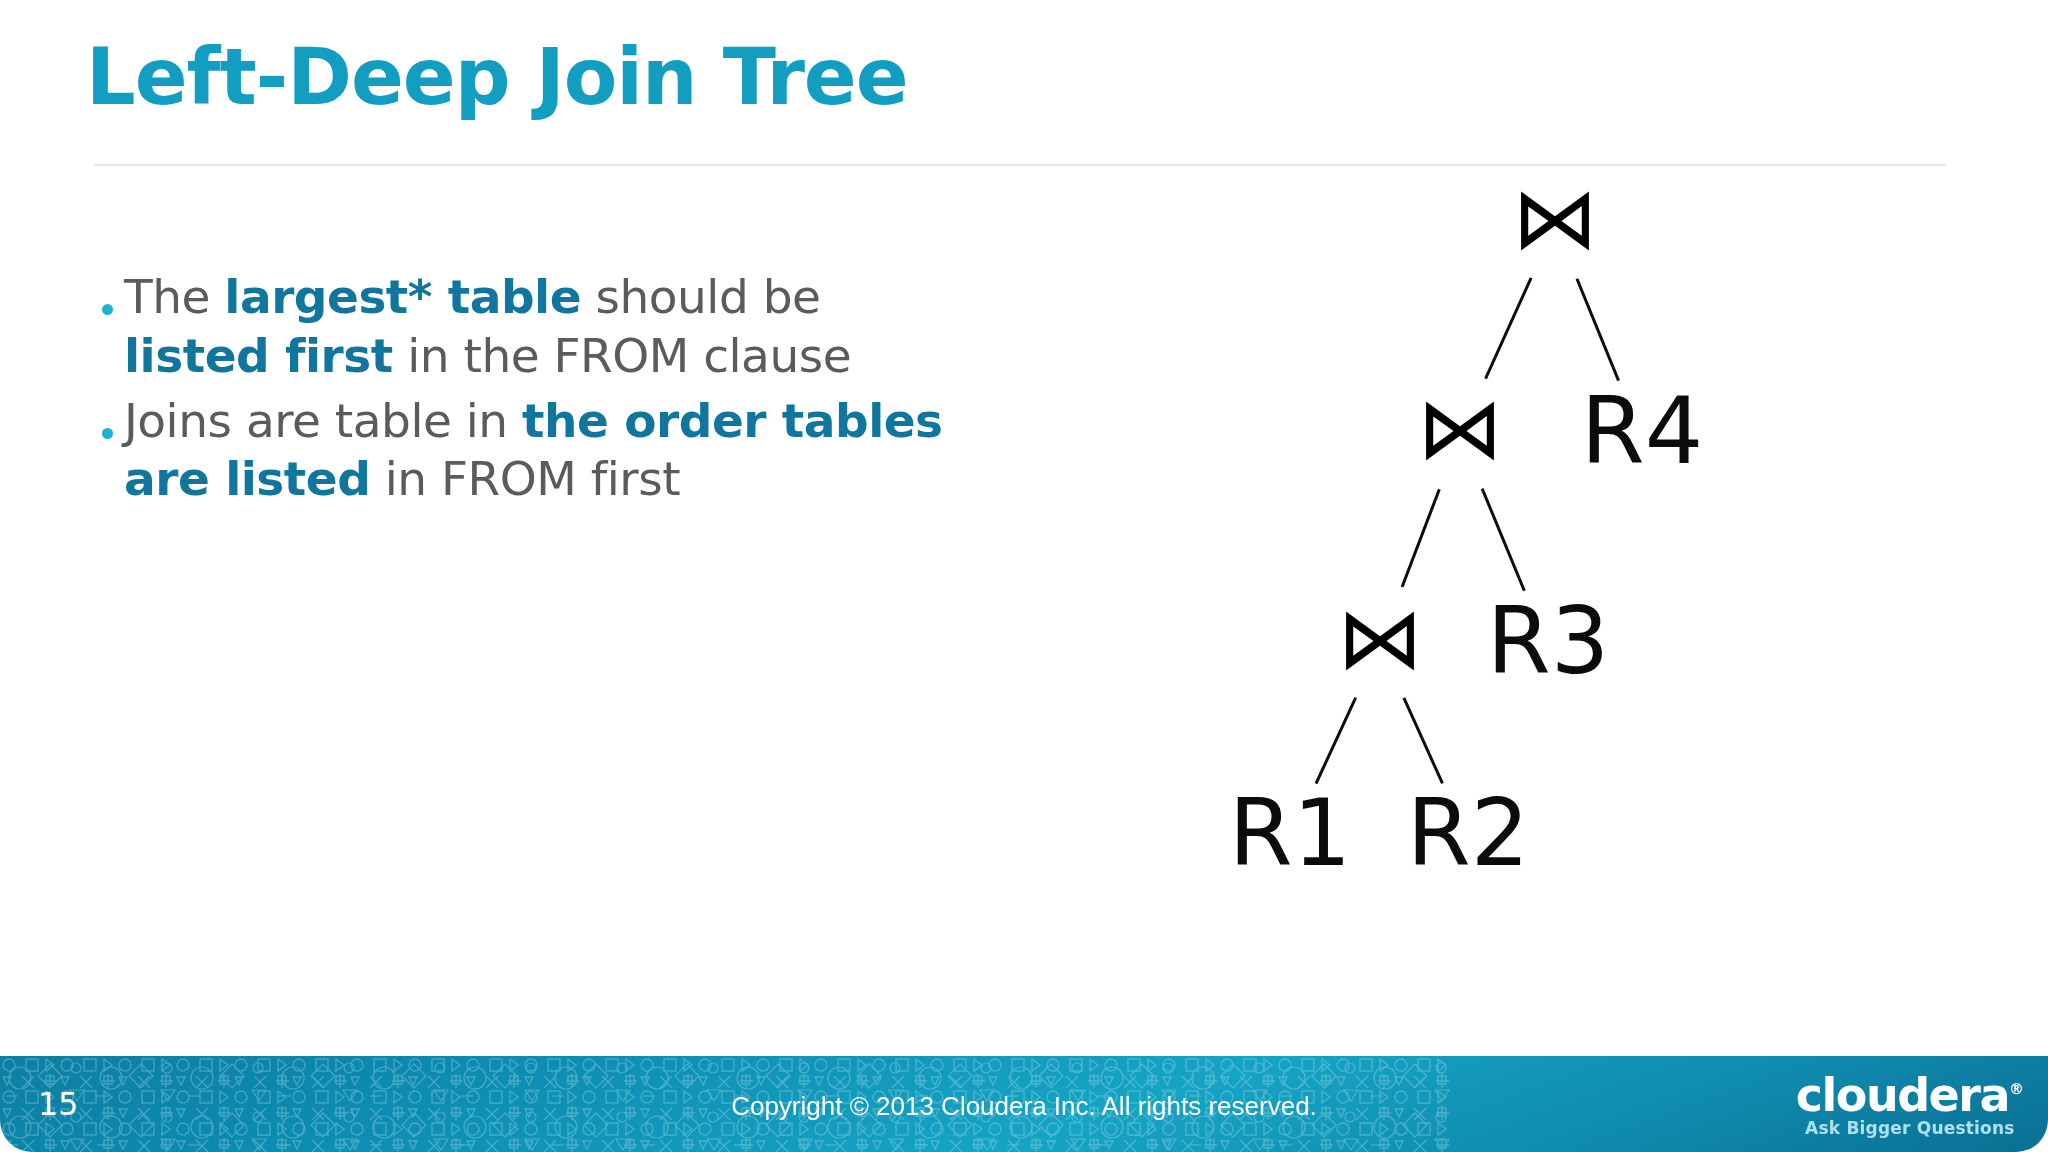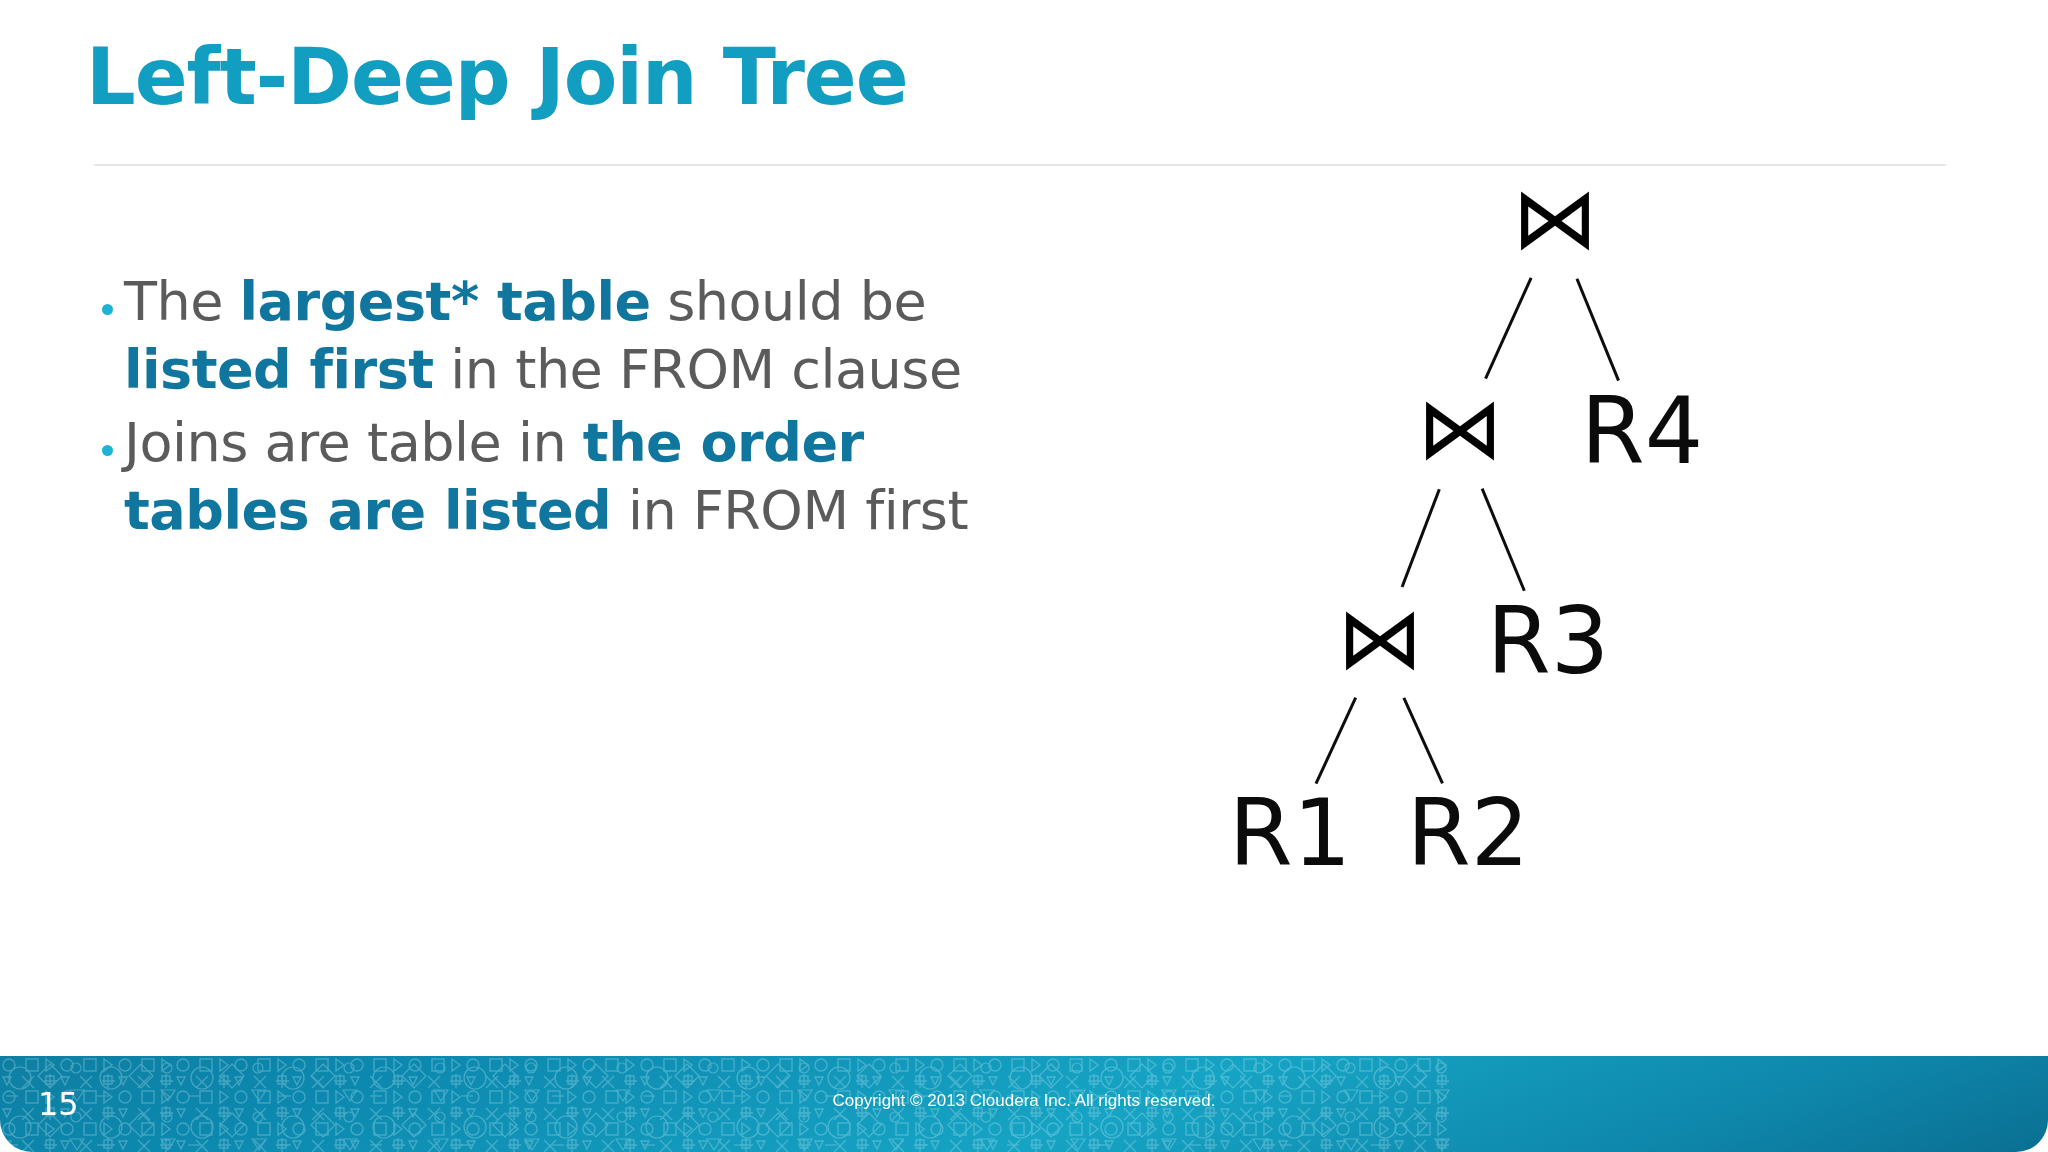--- a/index.html
+++ b/index.html
@@ -57,21 +57,21 @@
     position: absolute;
     left: 6px;
     top: 36px;
     width: 11px;
     height: 11px;
     border-radius: 50%;
     background: #1CB3D4;
   }
   .bullet-text {
     font-family: "DejaVu Sans", sans-serif;
-    font-size: 54px;
+    font-size: 47px;
     line-height: 1.25;
     color: #5B5B5B;
     letter-spacing: -0.5px;
   }
   .bullet-text b {
     color: #10769E;
     font-weight: bold;
   }
   .sup-star {
     font-weight: bold;
@@ -136,21 +136,21 @@
     font-size: 32px;
     color: #ffffff;
   }
   .copyright {
     position: absolute;
     left: 50%;
     transform: translateX(-50%);
     top: 50%;
     margin-top: -13px;
     font-family: "Liberation Sans", sans-serif;
-    font-size: 17px;
+    font-size: 26px;
     color: #ffffff;
     white-space: nowrap;
   }
   .logo {
     position: absolute;
     right: 24px;
     top: 50%;
     transform: translateY(-50%);
     text-align: center;
     line-height: 1;
@@ -244,15 +244,19 @@
         </pattern>
       </defs>
       <rect x="0" y="0" width="1450" height="96" fill="url(#glyphs)"></rect>
       <rect x="0" y="0" width="1450" height="96" fill="url(#glyphs2)"></rect>
     </svg>
 
     <div class="page-number">15</div>
 
     <div class="copyright">Copyright © 2013 Cloudera Inc. All rights reserved.</div>
 
+    <div class="logo">
+      <div class="logo-word"><span>cloudera</span><span class="logo-reg">®</span></div>
+      <div class="logo-tag">Ask Bigger Questions</div>
+    </div>
   </div>
 
 </div>
 
 </body></html>

